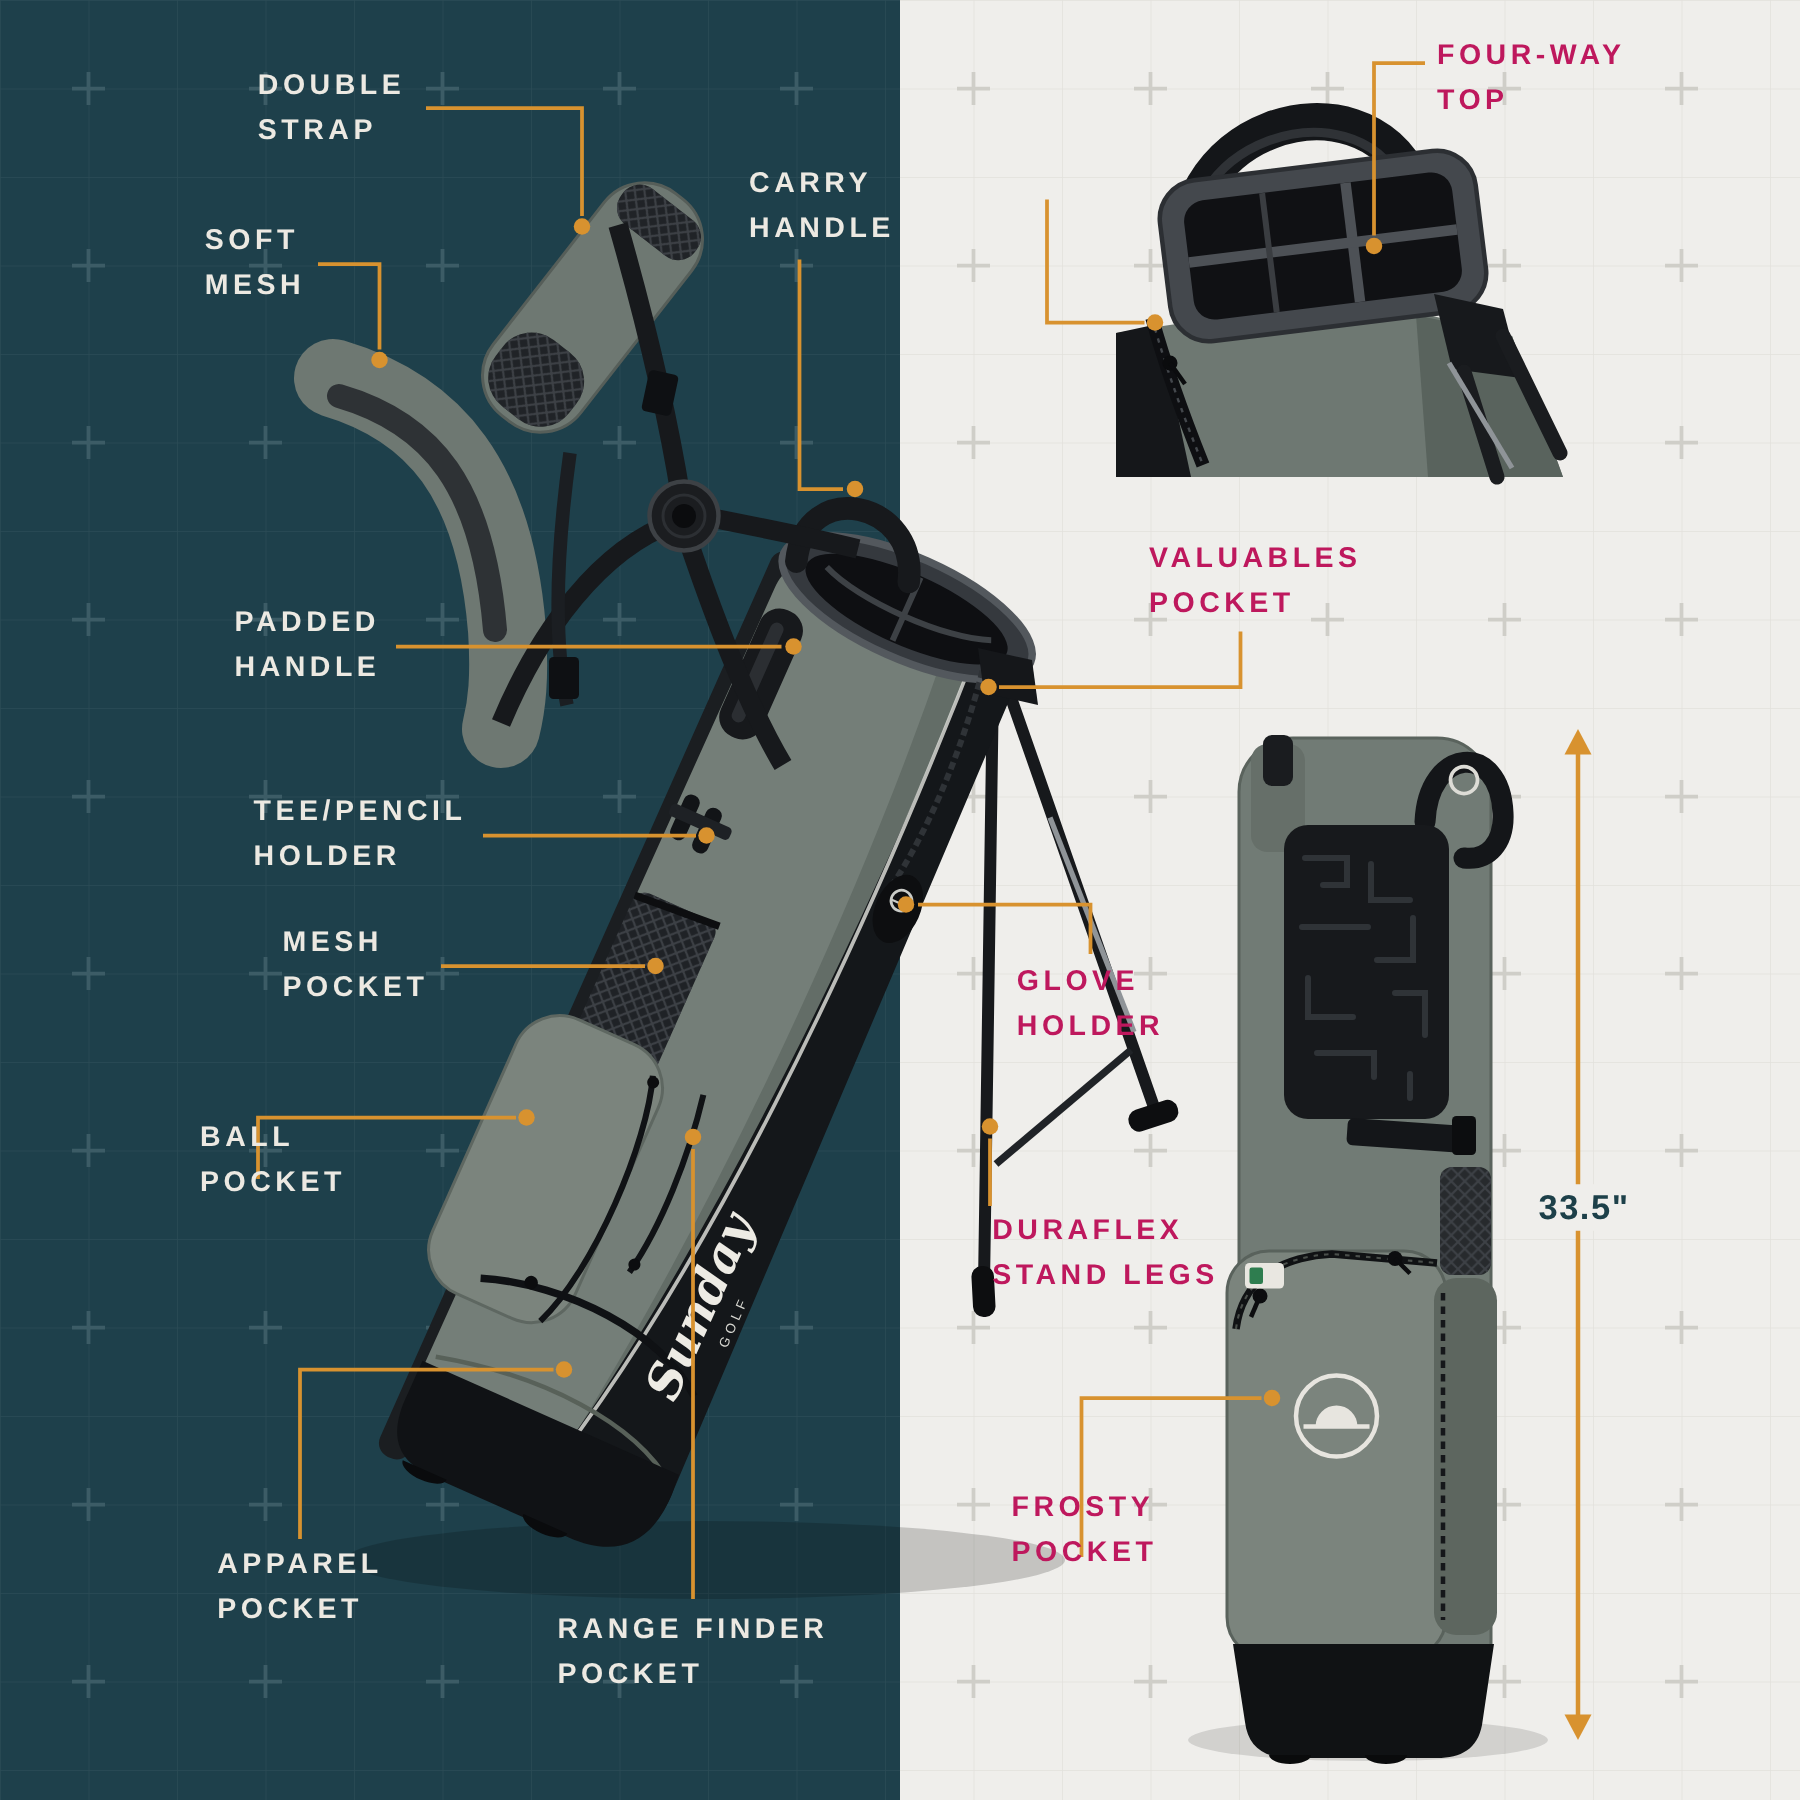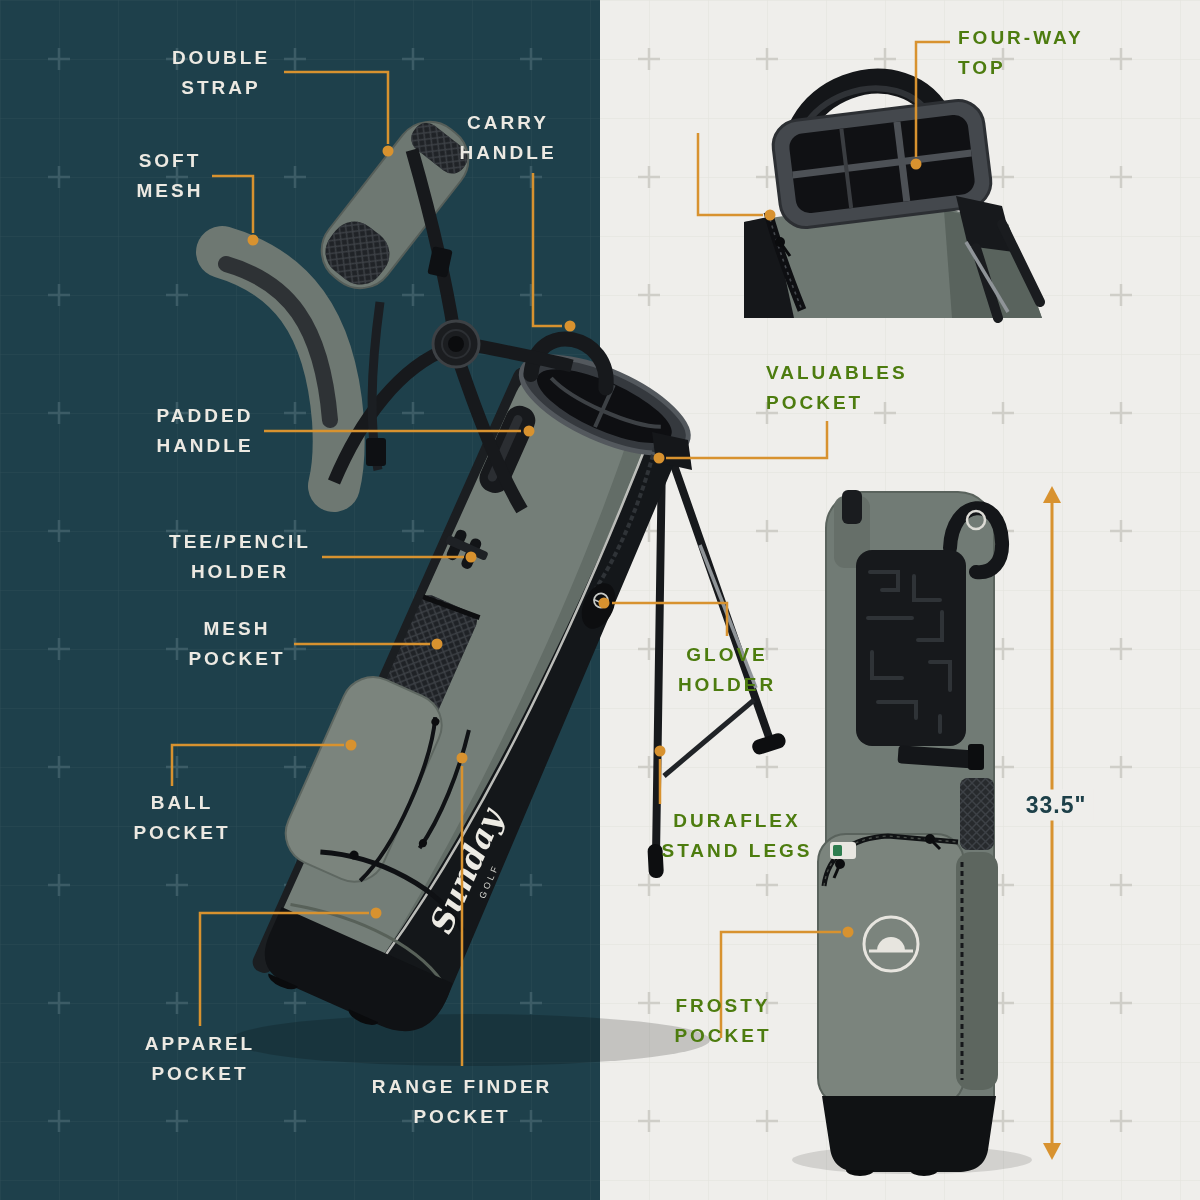--- a/index.html
+++ b/index.html
@@ -3,25 +3,25 @@
 <meta charset="utf-8">
 <style>
   html,body{margin:0;padding:0;background:#0c1317;}
   #stage{
     position:relative;width:1200px;height:1200px;overflow:hidden;
     font-family:"Liberation Sans",sans-serif;background:#efeeeb;
   }
   #stage svg.scene{position:absolute;left:0;top:0;}
   .lbl{
     position:absolute;font-weight:700;font-size:19px;line-height:1.58;
-    letter-spacing:3px;white-space:pre-line;text-align:center;
+    letter-spacing:3px;white-space:pre-line;text-align:left;
     transform:translate(-50%,-50%);
   }
   .lbl.light{color:#ece9e2;}
-  .lbl.dark{color:#4d7c0f;}
+  .lbl.dark{color:#be185d;}
   .lbl.al{ text-align:left; transform:translate(0,-50%);}
   .measure{
     position:absolute;left:1056px;top:805px;transform:translate(-50%,-50%);
     background:#efeeeb;color:#1d4049;font-weight:700;font-size:23px;
     letter-spacing:1px;padding:2px 7px;
   }
 </style>
 </head>
 <body>
 
@@ -250,29 +250,29 @@
     <path d="M 1052 500 V 1146" stroke="#d8922f" stroke-width="3" fill="none"></path>
     <polygon points="1052,486 1043,503 1061,503"></polygon>
     <polygon points="1052,1160 1043,1143 1061,1143"></polygon>
   </g>
 </svg>
 
 <div class="lbl light" style="left:221px;top:73px">DOUBLE
 STRAP</div>
 <div class="lbl light" style="left:170px;top:176px">SOFT
 MESH</div>
-<div class="lbl light" style="left:508px;top:138px">CARRY
+<div class="lbl light" style="left:548px;top:138px">CARRY
 HANDLE</div>
 <div class="lbl light" style="left:205px;top:431px">PADDED
 HANDLE</div>
 <div class="lbl light" style="left:240px;top:557px">TEE/PENCIL
 HOLDER</div>
 <div class="lbl light" style="left:237px;top:644px">MESH
 POCKET</div>
-<div class="lbl light" style="left:182px;top:818px">BALL
+<div class="lbl light" style="left:182px;top:774px">BALL
 POCKET</div>
 <div class="lbl light" style="left:200px;top:1059px">APPAREL
 POCKET</div>
 <div class="lbl light" style="left:462px;top:1102px">RANGE FINDER
 POCKET</div>
 
 <div class="lbl dark al" style="left:958px;top:53px">FOUR-WAY
 TOP</div>
 <div class="lbl dark al" style="left:766px;top:388px">VALUABLES
 POCKET</div>

